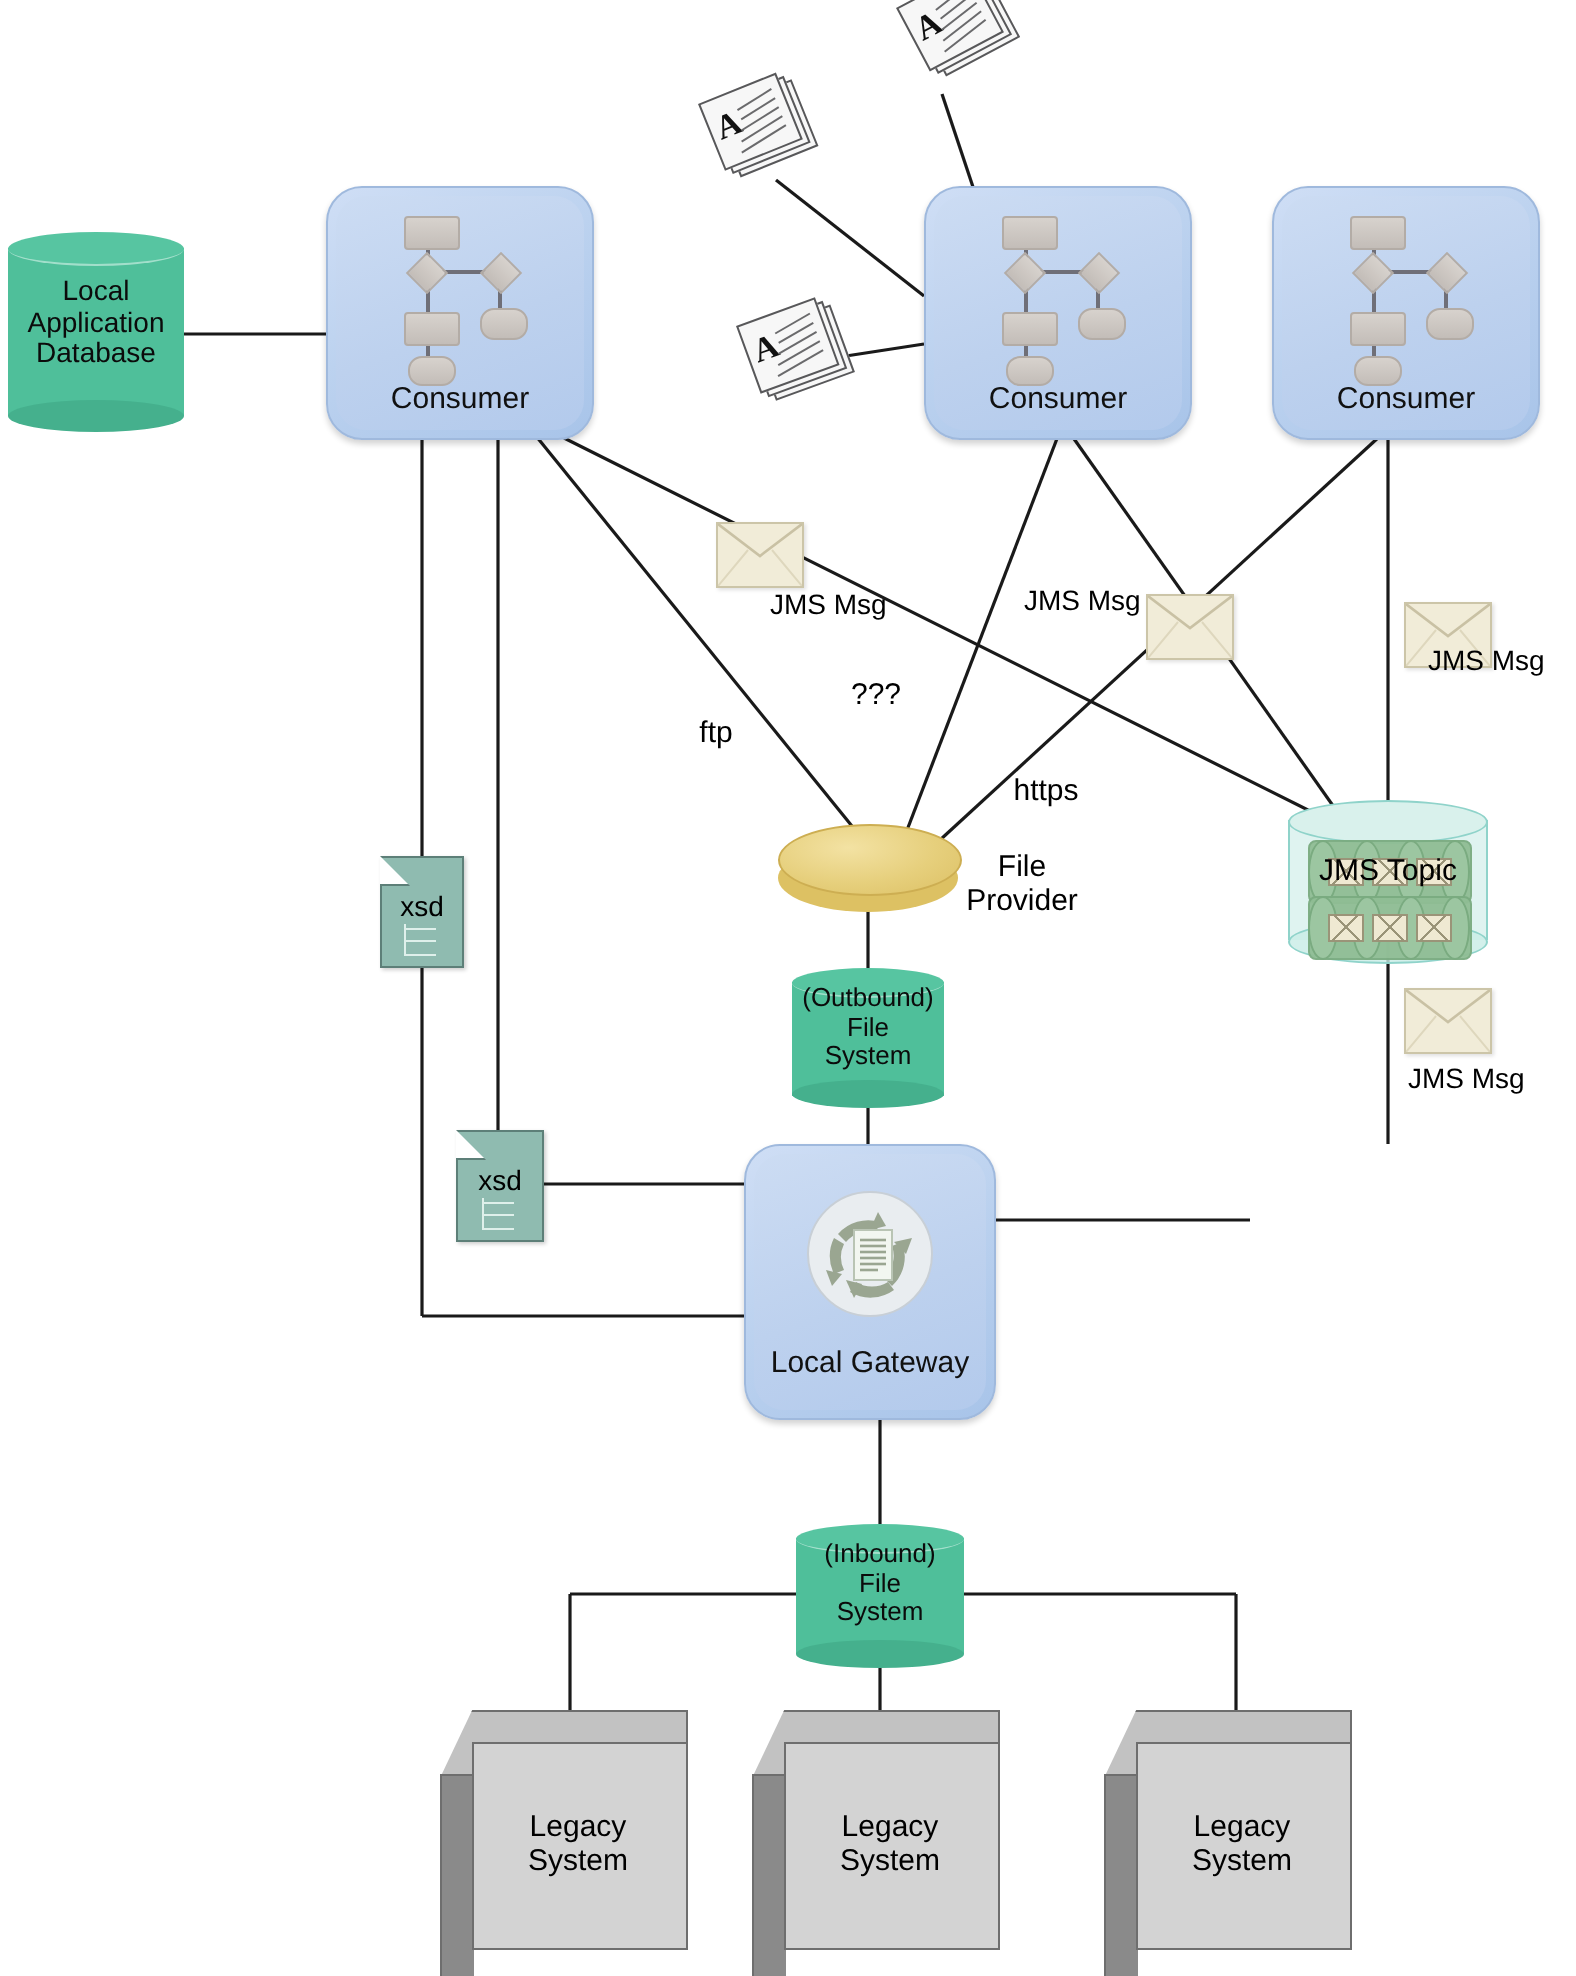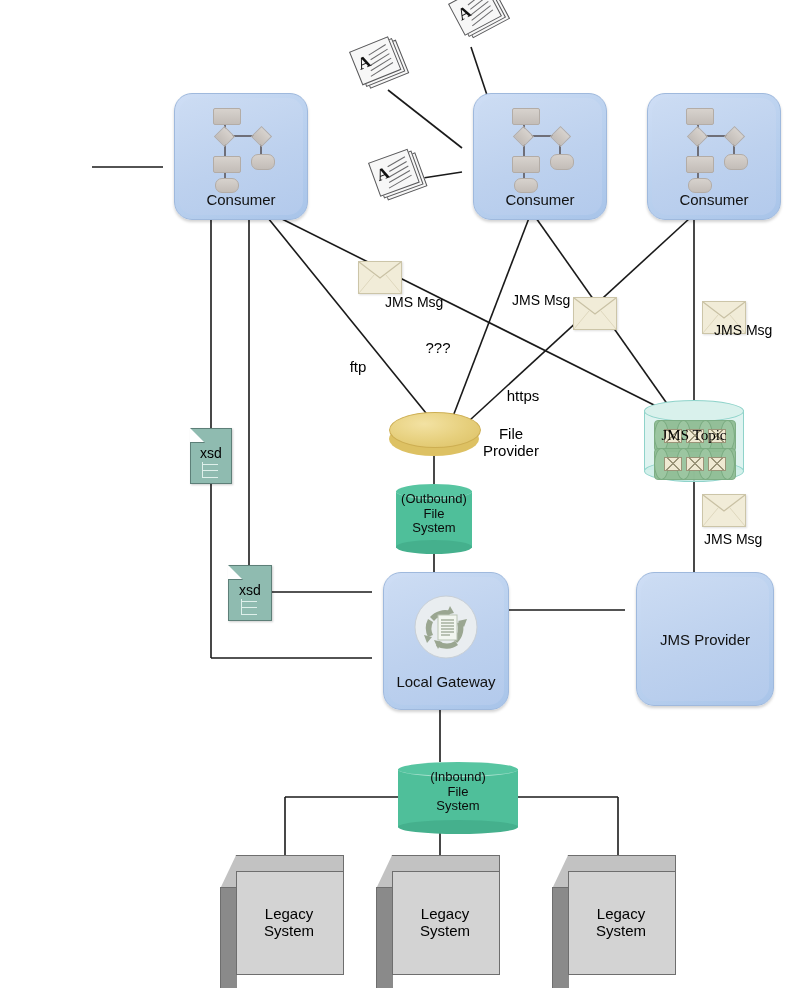--- a/index.html
+++ b/index.html
@@ -5,21 +5,21 @@
 <style>
   html,body{margin:0;padding:0;background:#ffffff;}
   body{
     font-family:"Liberation Sans","DejaVu Sans",sans-serif;
     width:788px;height:988px;position:relative;overflow:hidden;
     color:#000;
   }
   #stage{position:absolute;left:0;top:0;width:788px;height:988px;}
   svg#wires{position:absolute;left:0;top:0;width:788px;height:988px;}
 
-  .node{position:absolute;margin-left:11px;}
+  .node{position:absolute;}
   .lbl{position:absolute;text-align:center;line-height:1.14;white-space:pre-line;}
 
   
   .bluebox{
     border-radius:18px;
     background:linear-gradient(150deg,#cfdef5 0%,#bcd2ef 45%,#a8c4e9 100%);
     border:1px solid #9fb9dd;
     box-shadow:0 2px 3px rgba(0,0,0,.18);
   }
   .bluebox::before{
@@ -160,20 +160,28 @@
       <line x1="440" y1="708" x2="440" y2="762"></line>
 
       <line x1="440" y1="832" x2="440" y2="866"></line>
       <line x1="398" y1="797" x2="285" y2="797"></line>
       <line x1="285" y1="797" x2="285" y2="871"></line>
       <line x1="482" y1="797" x2="618" y2="797"></line>
       <line x1="618" y1="797" x2="618" y2="871"></line>
     </g>
   </svg>
 
+  <div class="cyl" style="left:4px;top:116px;width:88px;height:100px;">
+    <div class="body" style="top:8px;height:84px;"></div>
+    <div class="top" style="top:0;"></div>
+    <div class="bot" style="top:84px;"></div>
+    <div class="txt" style="top:22px;">Local
+Application
+Database</div>
+  </div>
 
   <div class="node bluebox" style="left:163px;top:93px;width:132px;height:125px;">
     <div class="flow" style="left:32px;top:14px;width:72px;height:78px;">
       <div class="fl-line" style="left:17px;top:14px;width:2px;height:16px;"></div>
       <div class="fl-line" style="left:19px;top:27px;width:32px;height:2px;"></div>
       <div class="fl-line" style="left:17px;top:36px;width:2px;height:14px;"></div>
       <div class="fl-line" style="left:17px;top:62px;width:2px;height:10px;"></div>
       <div class="fl-line" style="left:53px;top:31px;width:2px;height:16px;"></div>
       <div class="fl-rect" style="left:6px;top:0px;width:26px;height:15px;"></div>
       <div class="fl-dia" style="left:10px;top:21px;width:13px;height:13px;"></div>
@@ -292,21 +300,21 @@
   <div class="lbl" style="left:410px;top:339px;width:56px;font-size:15px;">???</div>
   <div class="lbl" style="left:492px;top:387px;width:62px;font-size:15px;">https</div>
 
   <div class="disc" style="left:389px;top:412px;width:90px;height:46px;">
     <div class="lower"></div>
     <div class="upper"></div>
   </div>
   <div class="lbl" style="left:475px;top:425px;width:72px;font-size:15px;text-align:center;">File
 Provider</div>
 
-  <div class="topic" style="left:644px;top:400px;width:100px;height:84px;font-family:Liberation Serif, serif;">
+  <div class="topic" style="left:644px;top:400px;width:100px;height:84px;">
     <div class="glassbody" style="top:10px;height:60px;"></div>
     <div class="glasstop" style="top:0;"></div>
     <div class="glassbot" style="top:60px;"></div>
 
     <div class="qrow" style="left:10px;top:20px;width:80px;"></div>
     <div class="qdisc" style="left:10px;top:20px;"></div>
     <div class="qdisc" style="left:32px;top:20px;"></div>
     <div class="qdisc" style="left:54px;top:20px;"></div>
     <div class="qdisc" style="left:76px;top:20px;"></div>
     <div class="qenv" style="left:20px;top:29px;"></div>
@@ -377,25 +385,22 @@
           <line x1="27" y1="31" x2="40" y2="31"></line>
             <line x1="27" y1="34" x2="40" y2="34"></line>
           <line x1="27" y1="37" x2="40" y2="37"></line>
             <line x1="27" y1="40" x2="36" y2="40"></line>
         </g>
       </svg>
     </div>
     <div class="boxlabel" style="top:100px;">Local Gateway</div>
   </div>
 
-  <div class="node bluebox" style="left:625px;top:572px;width:136px;height:132px;">
-    <div class="boxlabel" style="top:58px;">JMS Provider</div>
-  </div>
-
-  <div class="cyl" style="left:398px;top:762px;width:84px;height:92px;padding-left:36px;">
+
+  <div class="cyl" style="left:398px;top:762px;width:84px;height:92px;">
     <div class="body" style="top:7px;height:58px;"></div>
     <div class="top" style="top:0;height:14px;"></div>
     <div class="bot" style="top:58px;height:14px;"></div>
     <div class="txt" style="top:8px;font-size:13px;">(Inbound)
 File
 System</div>
   </div>
 
   <div class="cube" style="left:220px;top:855px;width:124px;height:120px;">
     <div class="topf"></div>

